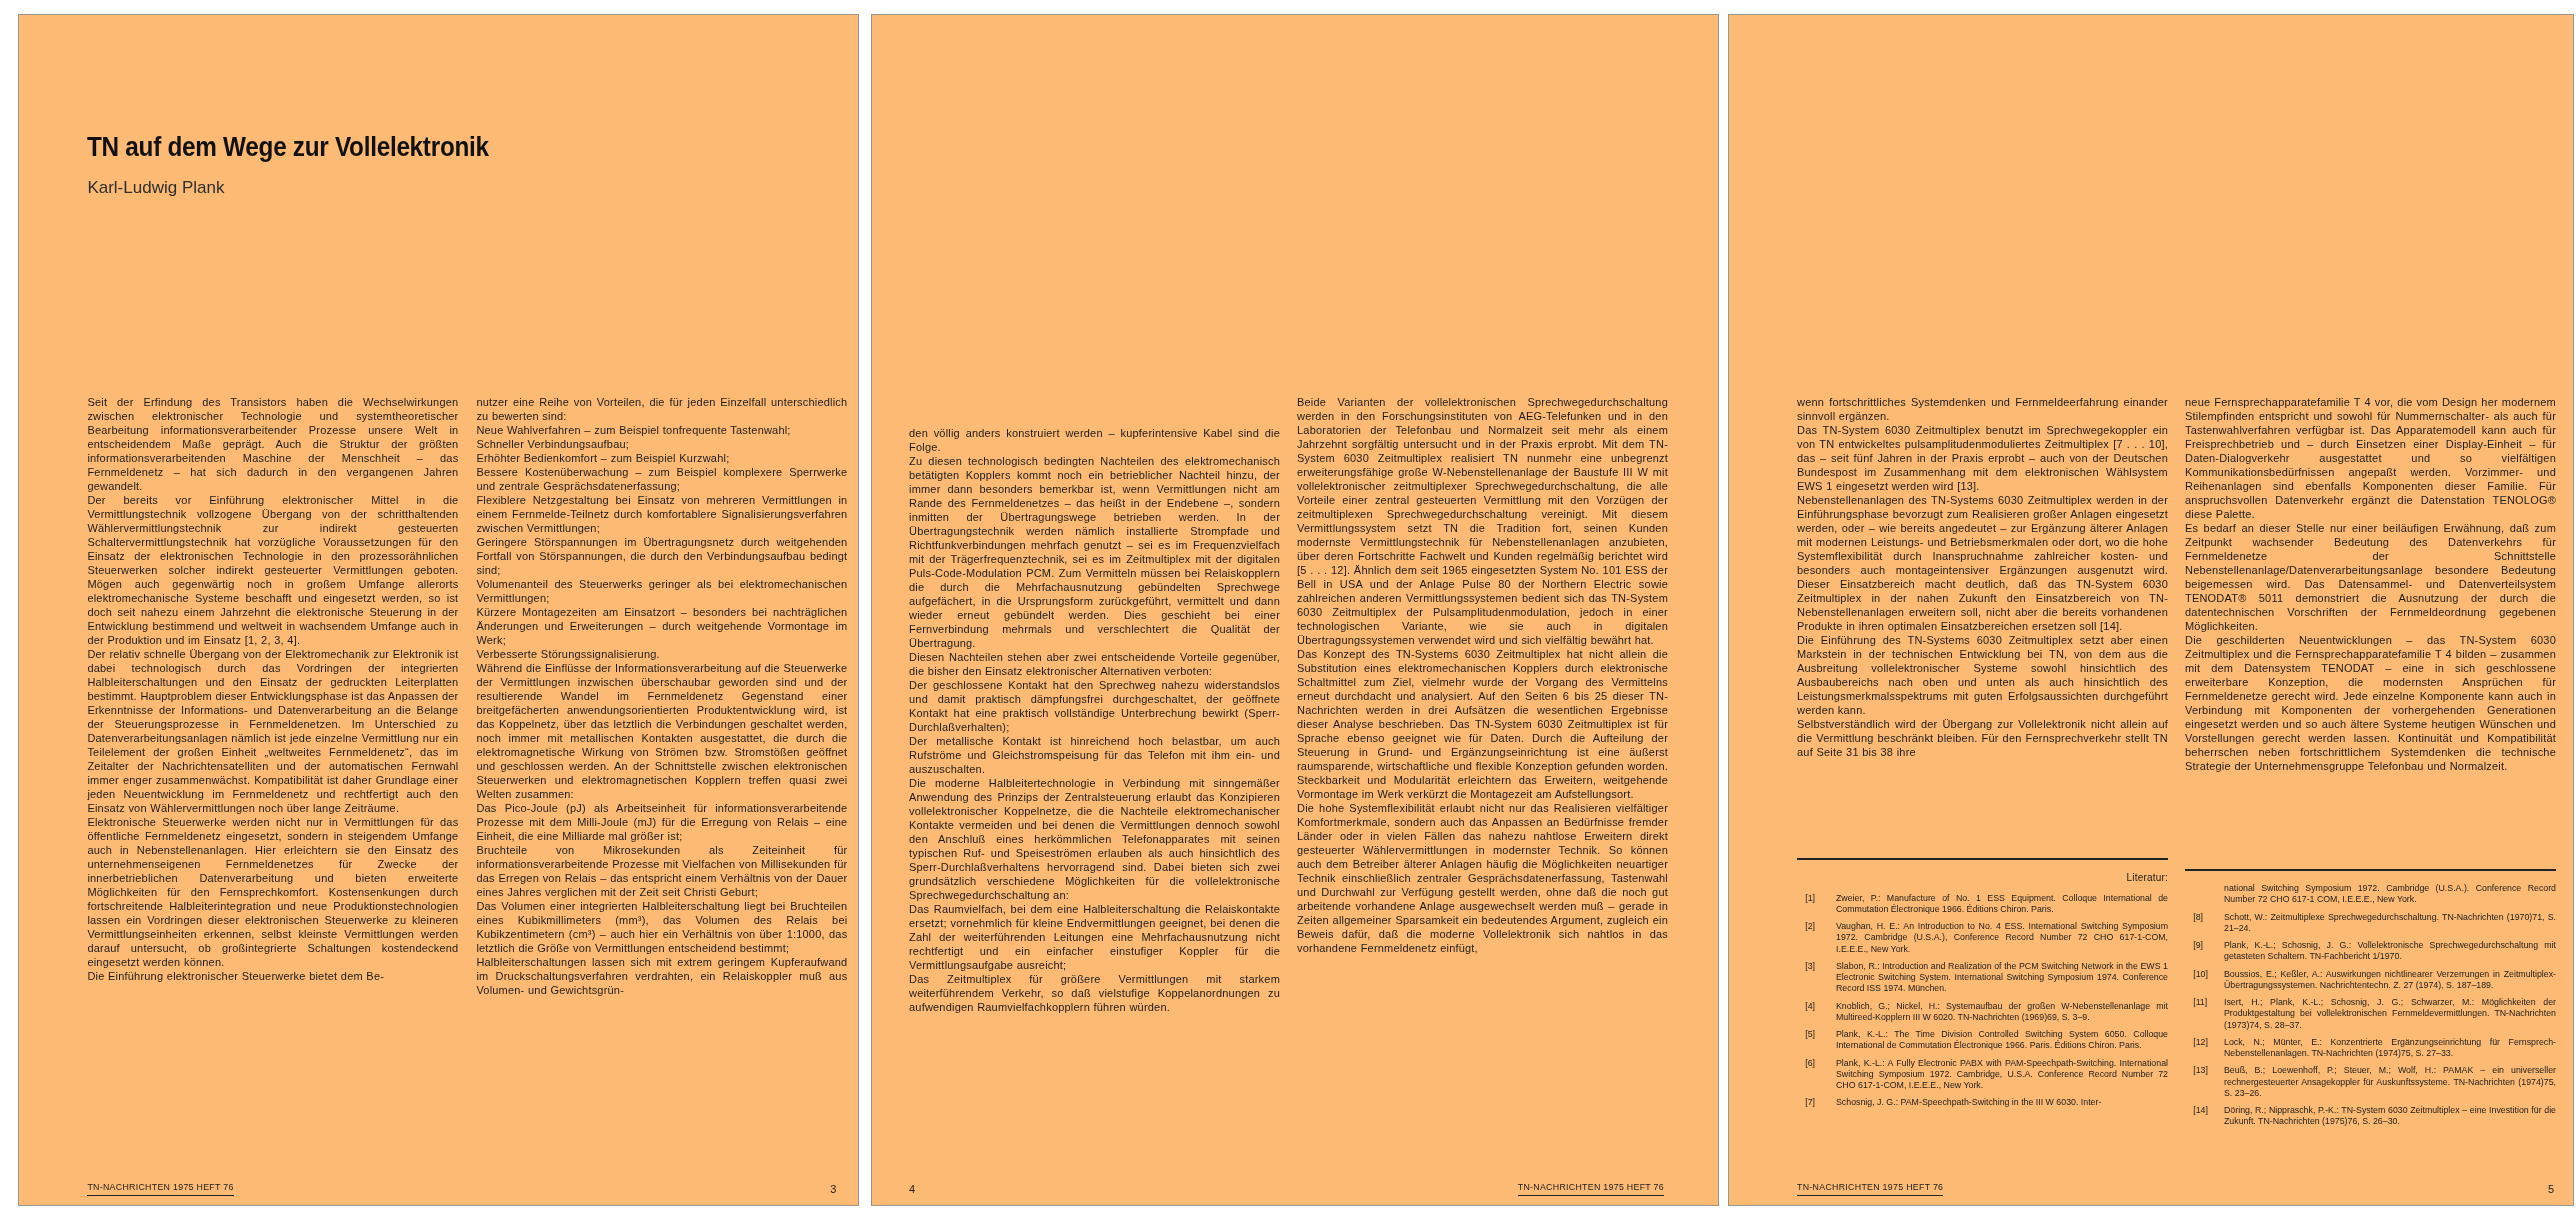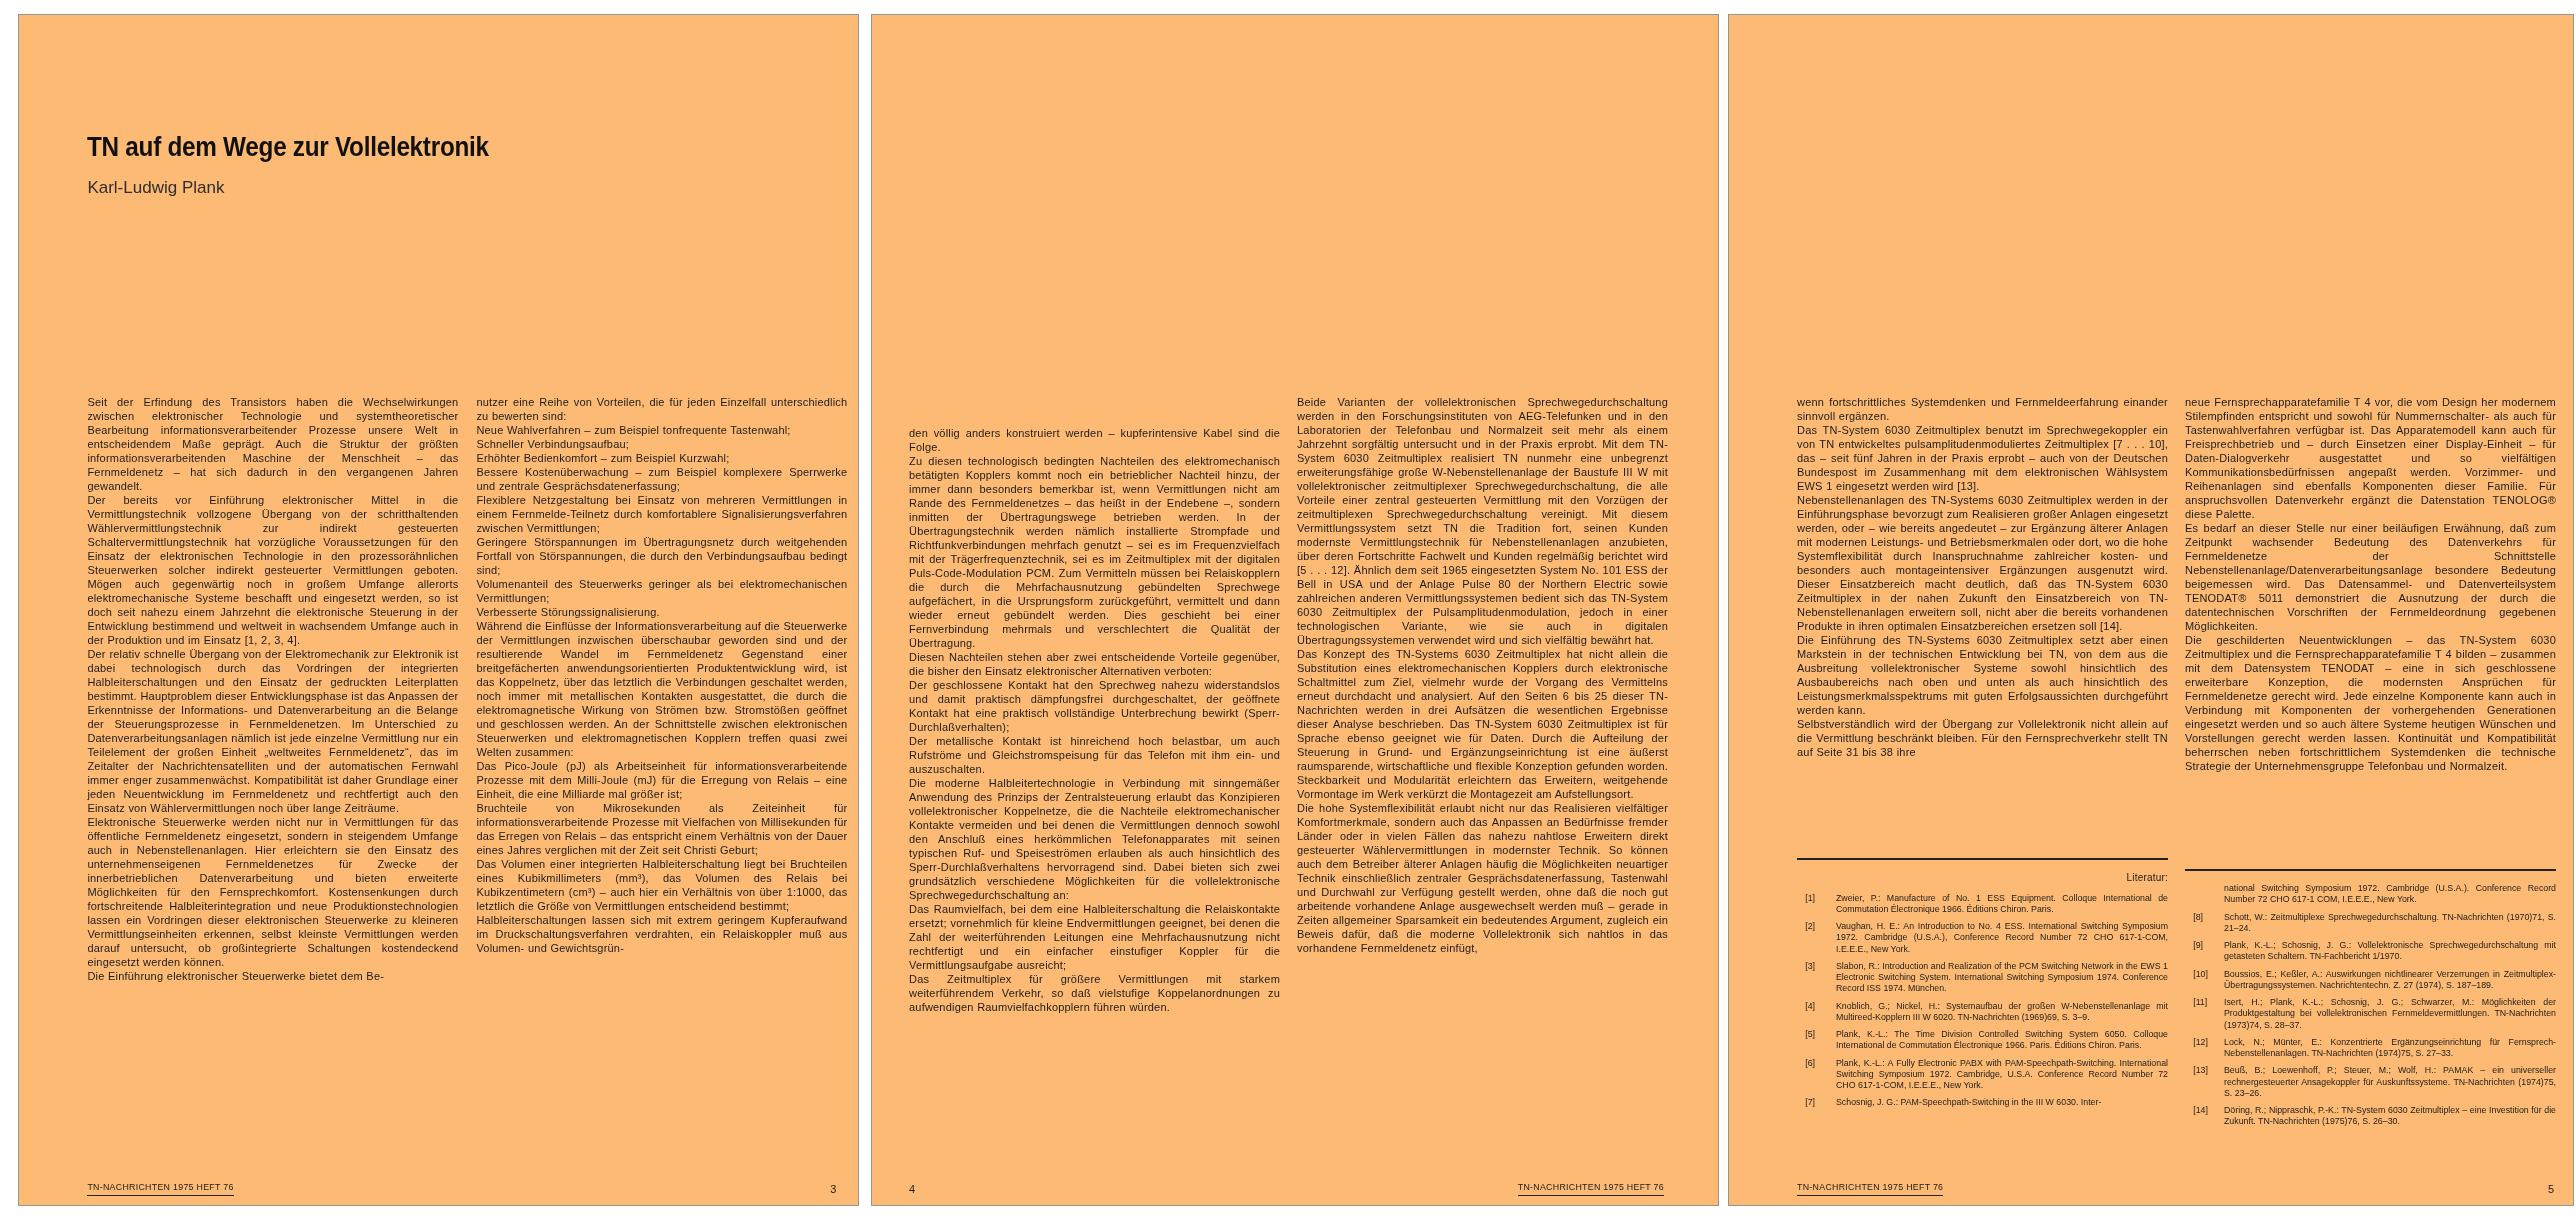--- a/index.html
+++ b/index.html
@@ -85,20 +85,21 @@
       </div>
     <div class="col col-b">
         <p>nutzer eine Reihe von Vorteilen, die für jeden Einzelfall unterschiedlich zu bewerten sind:</p>
         <p>Neue Wahlverfahren – zum Beispiel tonfrequente Tastenwahl;</p>
         <p>Schneller Verbindungsaufbau;</p>
         <p>Erhöhter Bedienkomfort – zum Beispiel Kurzwahl;</p>
         <p>Bessere Kostenüberwachung – zum Beispiel komplexere Sperrwerke und zentrale Gesprächsdatenerfassung;</p>
         <p>Flexiblere Netzgestaltung bei Einsatz von mehreren Vermittlungen in einem Fernmelde-Teilnetz durch komfortablere Signalisierungsverfahren zwischen Vermittlungen;</p>
         <p>Geringere Störspannungen im Übertragungsnetz durch weitgehenden Fortfall von Störspannungen, die durch den Verbindungsaufbau bedingt sind;</p>
         <p>Volumenanteil des Steuerwerks geringer als bei elektromechanischen Vermittlungen;</p>
+        <p>Kürzere Montagezeiten am Einsatzort – besonders bei nachträglichen Änderungen und Erweiterungen – durch weitgehende Vormontage im Werk;</p>
         <p>Verbesserte Störungssignalisierung.</p>
         <p>Während die Einflüsse der Informationsverarbeitung auf die Steuerwerke der Vermittlungen inzwischen überschaubar geworden sind und der resultierende Wandel im Fernmeldenetz Gegenstand einer breitgefächerten anwendungsorientierten Produktentwicklung wird, ist das Koppelnetz, über das letztlich die Verbindungen geschaltet werden, noch immer mit metallischen Kontakten ausgestattet, die durch die elektromagnetische Wirkung von Strömen bzw. Stromstößen geöffnet und geschlossen werden. An der Schnittstelle zwischen elektronischen Steuerwerken und elektromagnetischen Kopplern treffen quasi zwei Welten zusammen:</p>
         <p>Das Pico-Joule (pJ) als Arbeitseinheit für informationsverarbeitende Prozesse mit dem Milli-Joule (mJ) für die Erregung von Relais – eine Einheit, die eine Milliarde mal größer ist;</p>
         <p>Bruchteile von Mikrosekunden als Zeiteinheit für informationsverarbeitende Prozesse mit Vielfachen von Millisekunden für das Erregen von Relais – das entspricht einem Verhältnis von der Dauer eines Jahres verglichen mit der Zeit seit Christi Geburt;</p>
         <p>Das Volumen einer integrierten Halbleiterschaltung liegt bei Bruchteilen eines Kubikmillimeters (mm³), das Volumen des Relais bei Kubikzentimetern (cm³) – auch hier ein Verhältnis von über 1:1000, das letztlich die Größe von Vermittlungen entscheidend bestimmt;</p>
         <p>Halbleiterschaltungen lassen sich mit extrem geringem Kupferaufwand im Druckschaltungsverfahren verdrahten, ein Relaiskoppler muß aus Volumen- und Gewichtsgrün-</p>
       </div>
     <div class="footer">
       <span class="journal">TN-NACHRICHTEN 1975 HEFT 76</span>
       <span class="pagenum">3</span>

